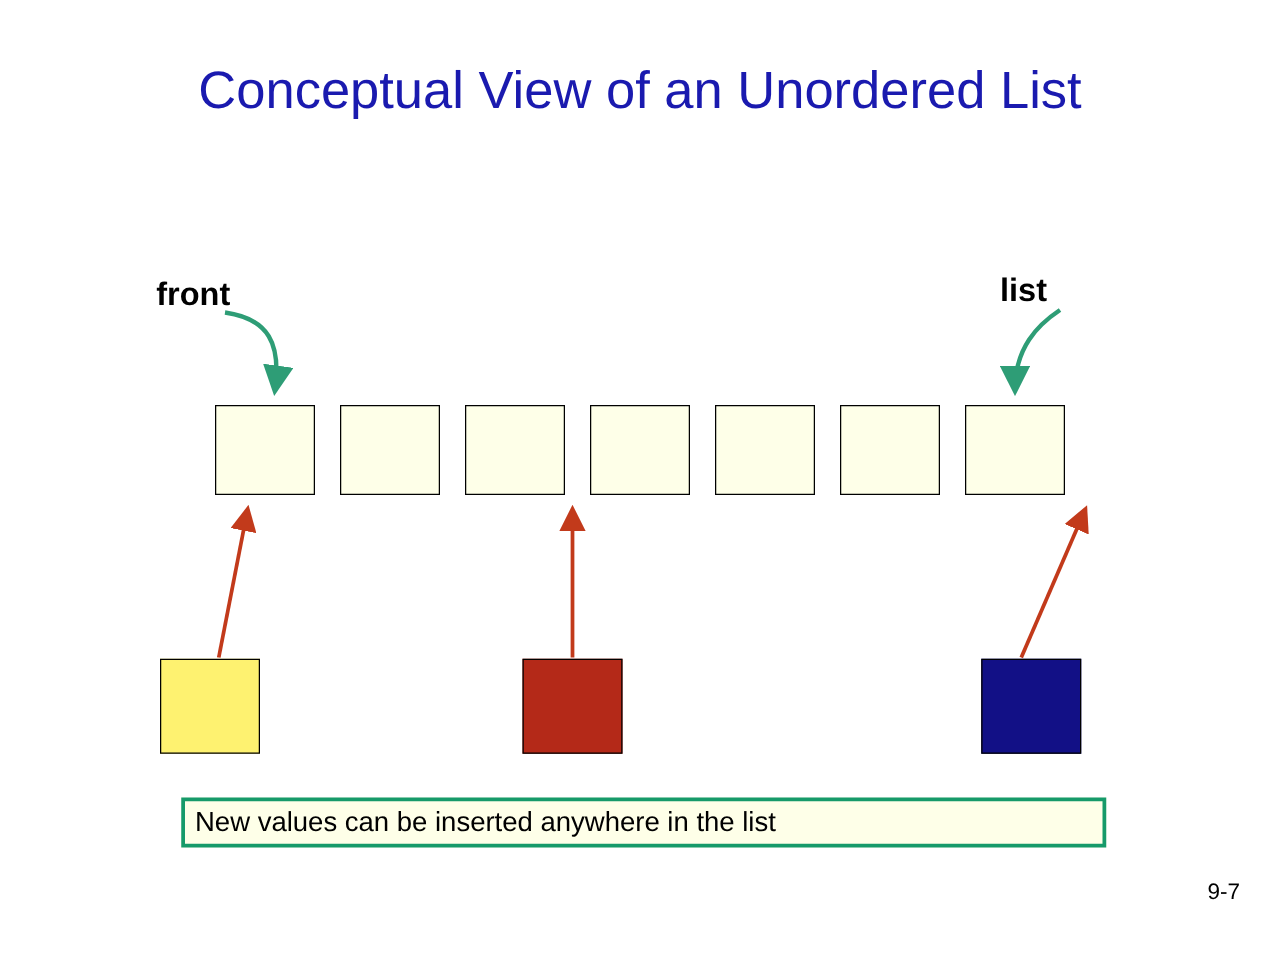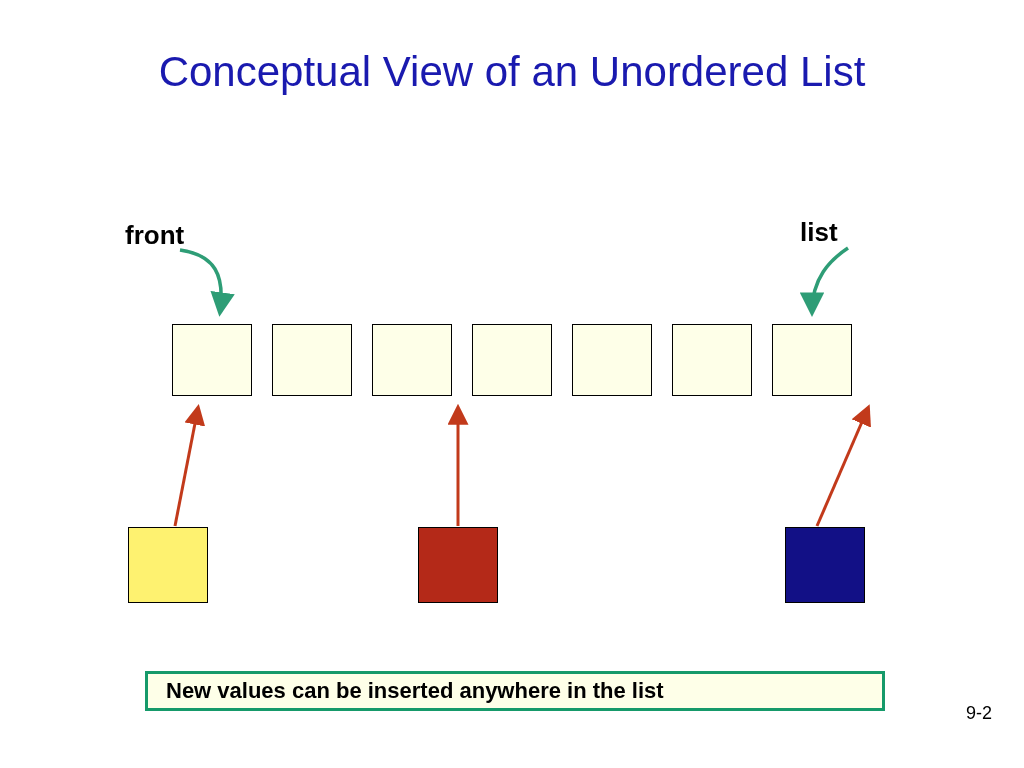--- a/index.html
+++ b/index.html
@@ -50,27 +50,26 @@
   }
   .caption-box {
     position: absolute;
     left: 145px;
     top: 638px;
     width: 740px;
     height: 40px;
     background: #feffe8;
     border: 3px solid #169a6a;
     box-sizing: border-box;
-    padding-left: 18px;
+    padding-left: 8px;
     display: flex;
     align-items: center;
     font-size: 22px;
-    font-weight: 700;
+    font-weight: 400;
     color: #000;
-    margin-top: 33px;
   }
   .page-num {
     position: absolute;
     right: 32px;
     bottom: 44px;
     font-size: 18px;
     color: #000;
   }
   svg.overlay {
     position: absolute;
@@ -98,21 +97,21 @@
   <div class="list-box" style="left:772px; top:324px;"></div>
 
   <div class="insert-box" style="left:128px; top:527px; background:#fef270;"></div>
   <div class="insert-box" style="left:418px; top:527px; background:#b42918;"></div>
   <div class="insert-box" style="left:785px; top:527px; background:#121086;"></div>
 
   <div class="caption-box">
     <span>New values can be inserted anywhere in the list</span>
   </div>
 
-  <div class="page-num">9-2</div>
+  <div class="page-num">9-7</div>
 
   <svg class="overlay" viewBox="0 0 1024 768">
     <defs>
       <marker id="arrow-green" viewBox="0 0 10 10" refX="8" refY="5" markerWidth="7" markerHeight="7" orient="auto-start-reverse">
         <path d="M 0 0 L 10 5 L 0 10 z" fill="#2e9d76"></path>
       </marker>
       <marker id="arrow-red" viewBox="0 0 10 10" refX="8" refY="5" markerWidth="7" markerHeight="7" orient="auto-start-reverse">
         <path d="M 0 0 L 10 5 L 0 10 z" fill="#c23a1b"></path>
       </marker>
     </defs>

